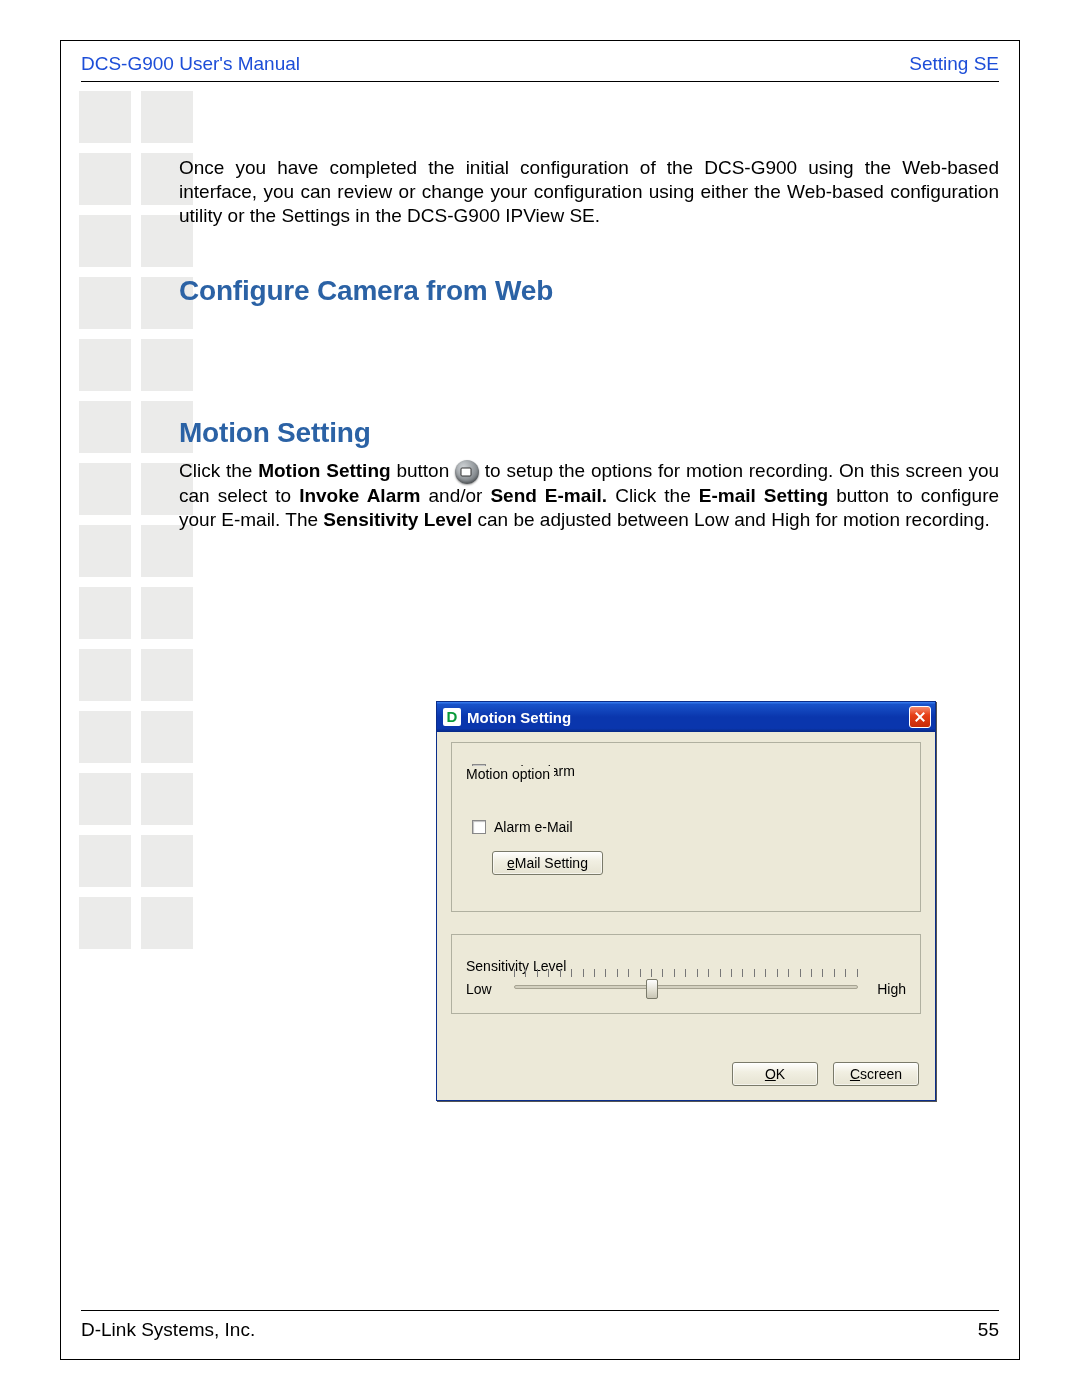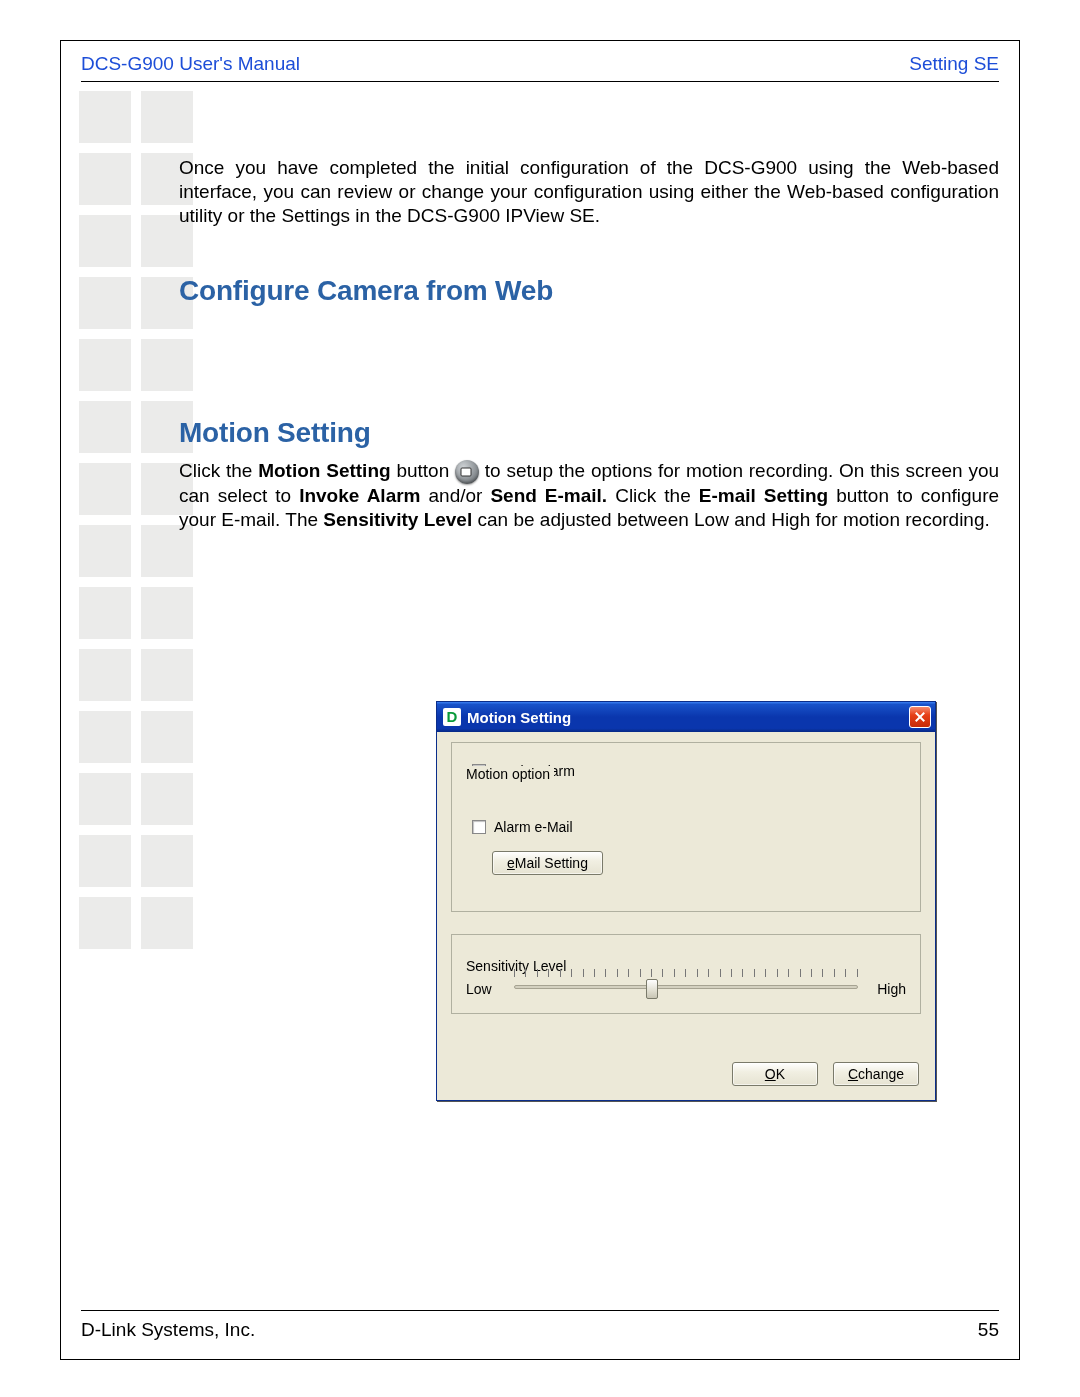--- a/index.html
+++ b/index.html
@@ -402,21 +402,21 @@
           </div>
           <span class="lbl right">High</span>
         </div>
       </div>
 
       <div class="dlg-btn-row">
         <div class="xp-button" style="min-width:86px">
           <span class="ul">O</span><span>K</span>
         </div>
         <div class="xp-button" style="min-width:86px">
-          <span class="ul">C</span><span>change</span>
+          <span class="ul">C</span><span>screen</span>
         </div>
       </div>
 
     </div>
   </div>
 
   <div class="footer-bar">
     <span>D-Link Systems, Inc.</span>
     <span>55</span>
   </div>

